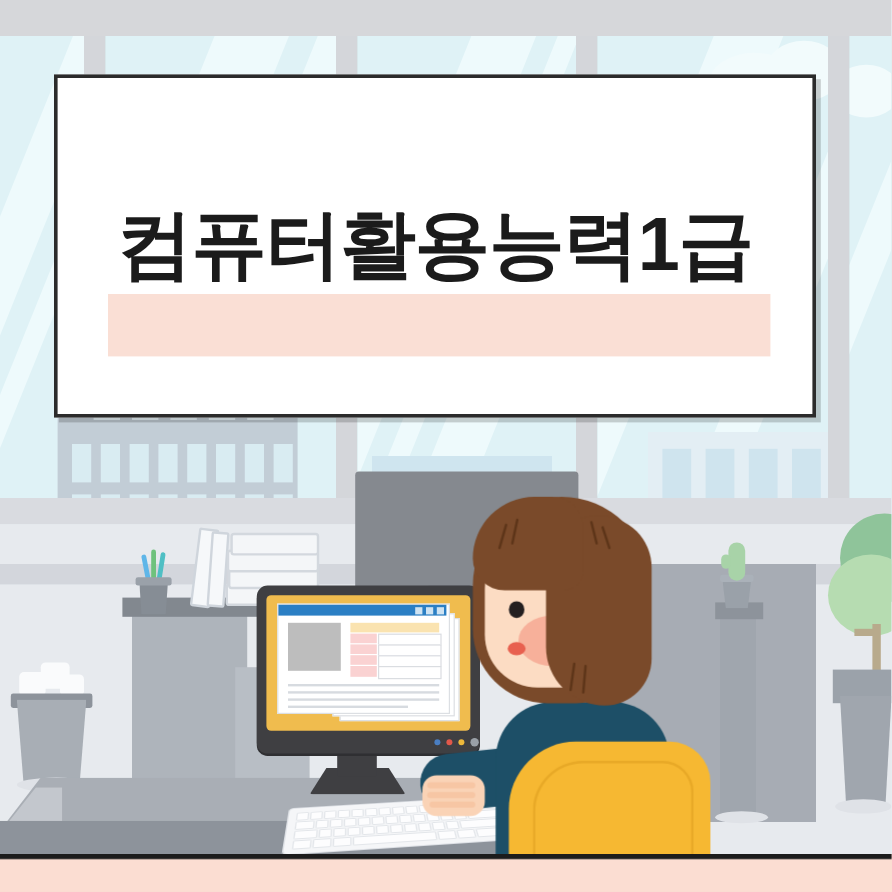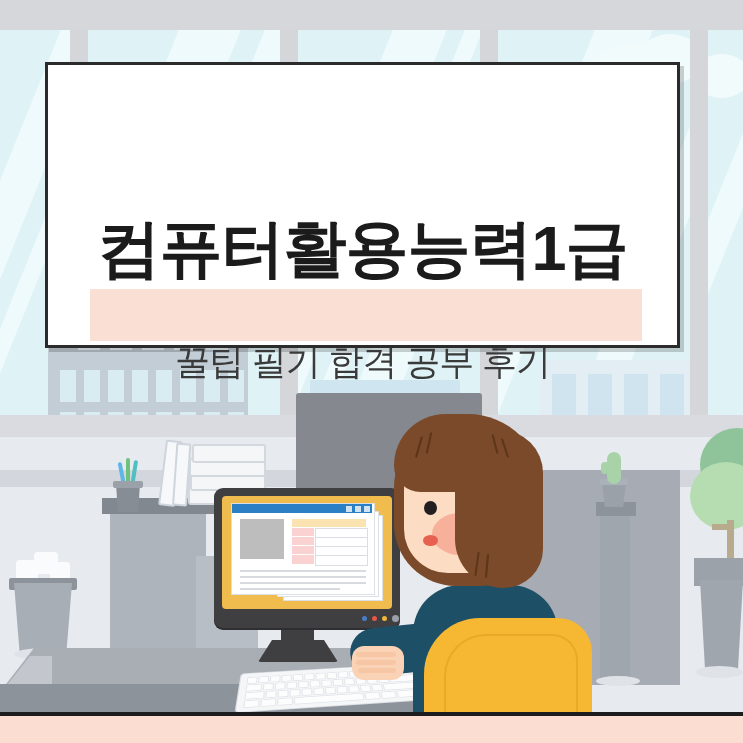--- a/index.html
+++ b/index.html
@@ -129,21 +129,21 @@
                border:2.5px solid #e8a927;border-radius:42px 26px 0 0;border-bottom:none;}
 
   
   .floorline{position:absolute;left:0;top:712px;width:743px;height:4px;background:#1c1c1c;}
   .pinkband{position:absolute;left:0;top:716px;width:743px;height:27px;background:#fbddd2;}
 
   
   .card{position:absolute;left:45px;top:62px;width:635px;height:286px;
         background:#ffffff;border:3px solid #2b2b2b;box-sizing:border-box;
         box-shadow:4px 4px 0 rgba(0,0,0,.18);}
-  .card-inner{position:relative;width:100%;height:100%;margin-top:44px;}
+  .card-inner{position:relative;width:100%;height:100%;}
   .hl{position:absolute;left:42px;top:180px;width:552px;height:52px;background:#fadfd5;}
   .title{position:absolute;left:0;right:0;top:108px;text-align:center;
          font-size:63px;font-weight:bold;color:#1b1b1b;letter-spacing:-1px;
          line-height:1;white-space:nowrap;}
   .subtitle{position:absolute;left:0;right:0;top:230px;text-align:center;
             font-size:35px;color:#3a3a3a;letter-spacing:-1px;white-space:nowrap;}
 </style>
 </head>
 <body>
 
@@ -397,17 +397,16 @@
   <div class="chair"></div>
   <div class="chair-inner"></div>
 
   <div class="floorline"></div>
   <div class="pinkband"></div>
 
   <div class="card">
     <div class="card-inner">
       <div class="hl"></div>
       <div class="title">컴퓨터활용능력1급</div>
-      <div class="subtitle">꿀팁 필기 합격 공부 후기</div>
     </div>
   </div>
 
 </div>
 
 </body></html>

